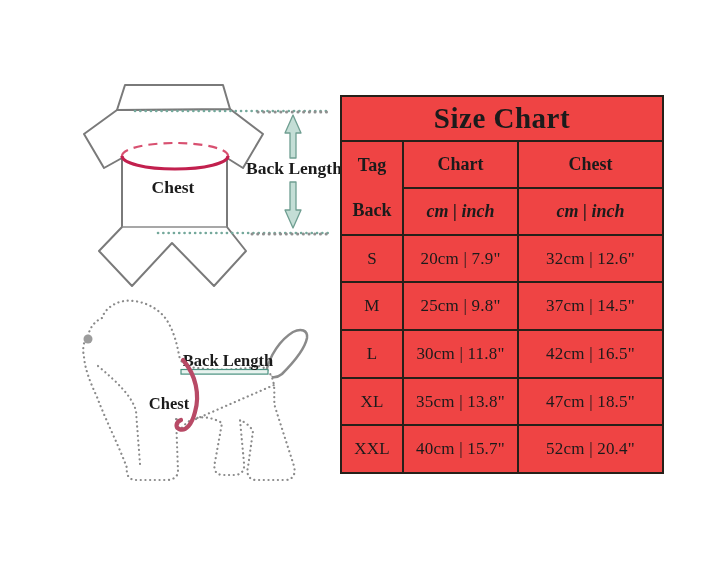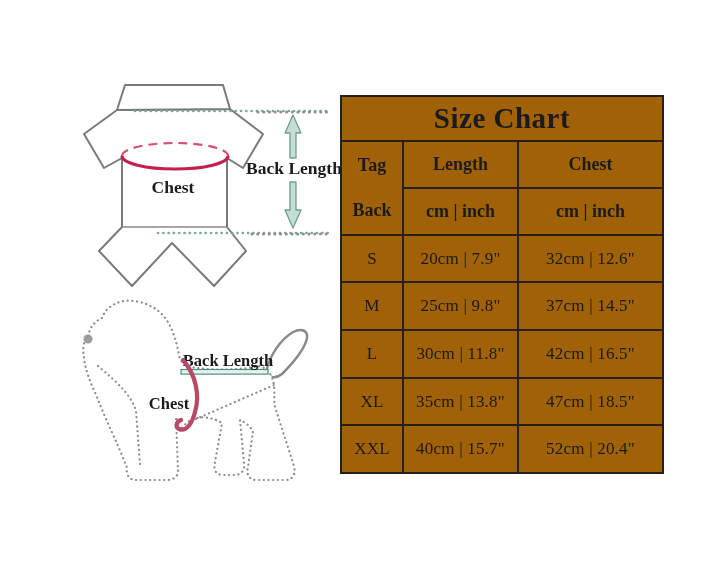--- a/index.html
+++ b/index.html
@@ -12,41 +12,41 @@
     color:#1b1b1b;
   }
   .diagrams{position:absolute;left:0;top:0;}
 
   
   .size-table{
     position:absolute;left:340px;top:95px;
     width:322px;height:379px;
     border-collapse:collapse;
     table-layout:fixed;
-    background:#a16207;
+    background:#ef4444;
   }
   .size-table td{
     border:2px solid #262019;
     text-align:center;
     vertical-align:middle;
     padding:0;
     color:#1b1b1b;
   }
   .size-table .title-row td{
     height:41px;
     font-size:29px;
     font-weight:bold;
     letter-spacing:0.5px;
   }
   .size-table .head td{
     font-size:18px;
     font-weight:bold;
   }
   .size-table .row-h1 td{height:44px;}
-  .size-table .row-h2 td{height:43px;}
+  .size-table .row-h2 td{height:43px;font-style:italic;}
   .size-table .data-row td{
     height:44px;
     font-size:17px;
     font-weight:normal;
     letter-spacing:0.2px;
   }
   .tag-cell{font-weight:bold;font-size:18px;}
   .tag-cell .stack{
     display:flex;flex-direction:column;align-items:center;gap:24px;
   }
@@ -141,21 +141,21 @@
       <tr class="title-row">
         <td colspan="3">Size Chart</td>
       </tr>
       <tr class="head row-h1">
         <td rowspan="2" class="tag-cell">
           <span class="stack">
             <span>Tag</span>
             <span>Back</span>
           </span>
         </td>
-        <td>Length</td>
+        <td>Chart</td>
         <td>Chest</td>
       </tr>
       <tr class="head row-h2">
         <td>cm | inch</td>
         <td>cm | inch</td>
       </tr>
 
       <tr class="data-row">
         <td>S</td>
         <td>20cm | 7.9"</td>

